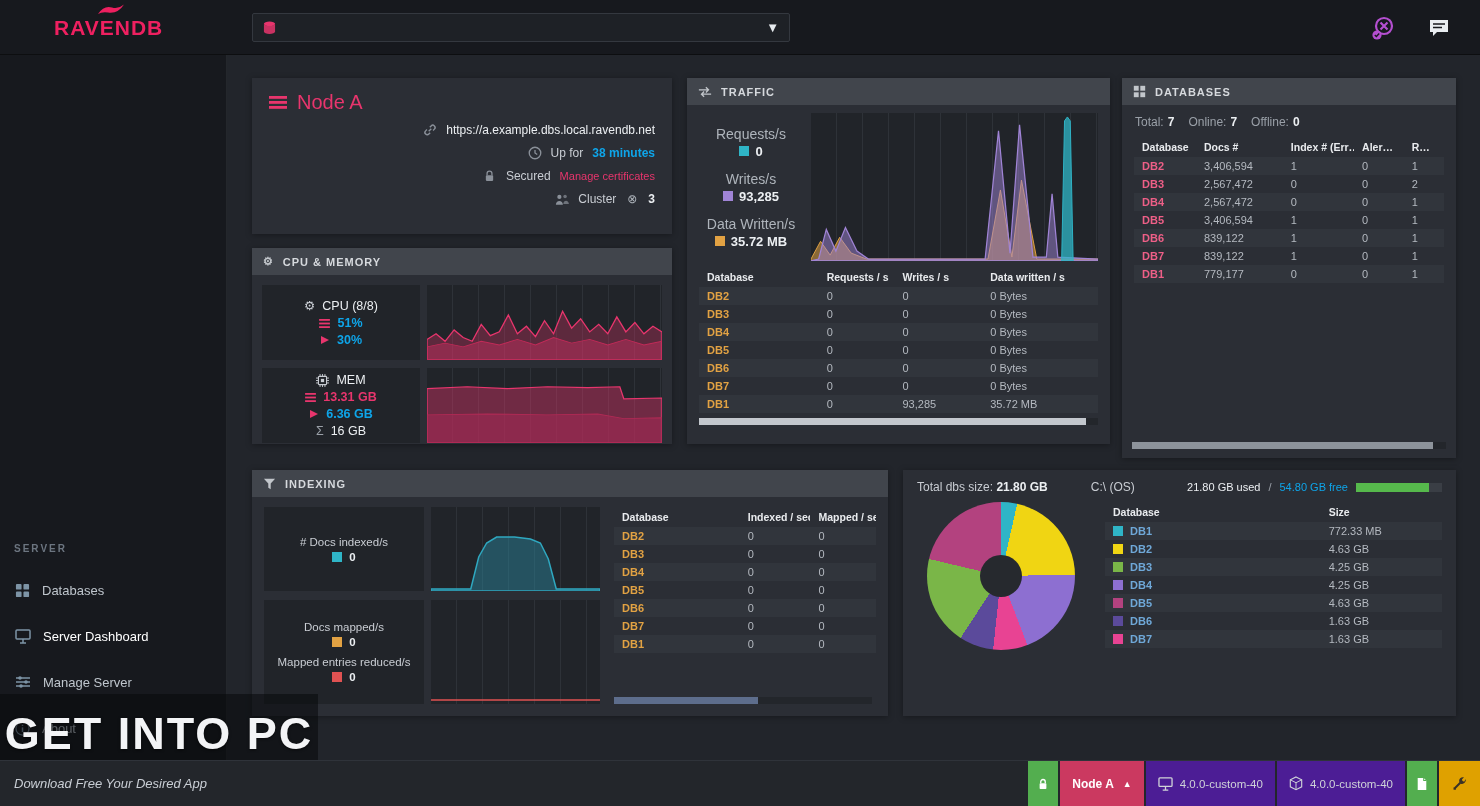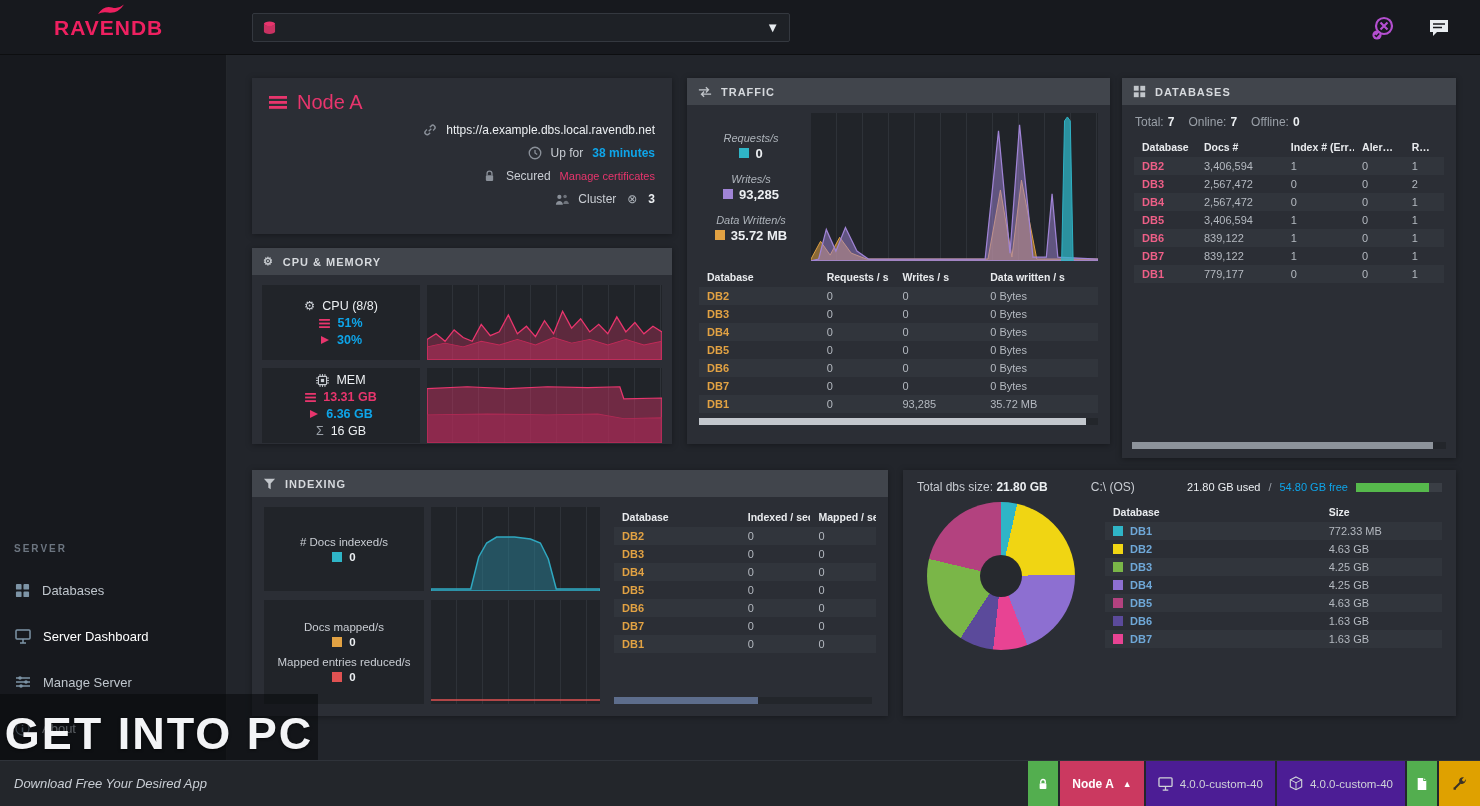--- a/index.html
+++ b/index.html
@@ -63,21 +63,21 @@
   .chart { flex:1; background:#212429;
            background-image:repeating-linear-gradient(90deg, transparent 0 25px, #2e3238 25px 26px);
            position:relative; overflow:hidden; }
   .chart svg { position:absolute; inset:0; width:100%; height:100%; }
 
   
   .traffic-panel { left:687px; top:78px; width:423px; height:366px; }
   .traffic-top { display:flex; padding:8px 12px 4px; gap:8px; }
   .traffic-stats { width:104px; display:flex; flex-direction:column; justify-content:center;
                    gap:12px; text-align:center; }
-  .tstat .tlabel { font-size:11px; color:#aeb4bb;font-style:italic; }
+  .tstat .tlabel { font-size:14px; color:#aeb4bb; }
   .tstat .tval { display:flex; align-items:center; justify-content:center; gap:6px;
                  font-size:13px; font-weight:bold; color:#eceff2; margin-top:2px; }
   .swatch { width:10px; height:10px; display:inline-block; }
   .traffic-chart { height:148px; }
 
   
   .tbl { width:100%; border-collapse:collapse; table-layout:fixed; font-size:11px; }
   .tbl th { text-align:left; font-weight:bold; color:#e9ebee; padding:4px 8px;
             font-size:10.5px; white-space:nowrap; overflow:hidden; }
   .tbl td { padding:3px 8px; color:#b4b9c0; white-space:nowrap; overflow:hidden; }

